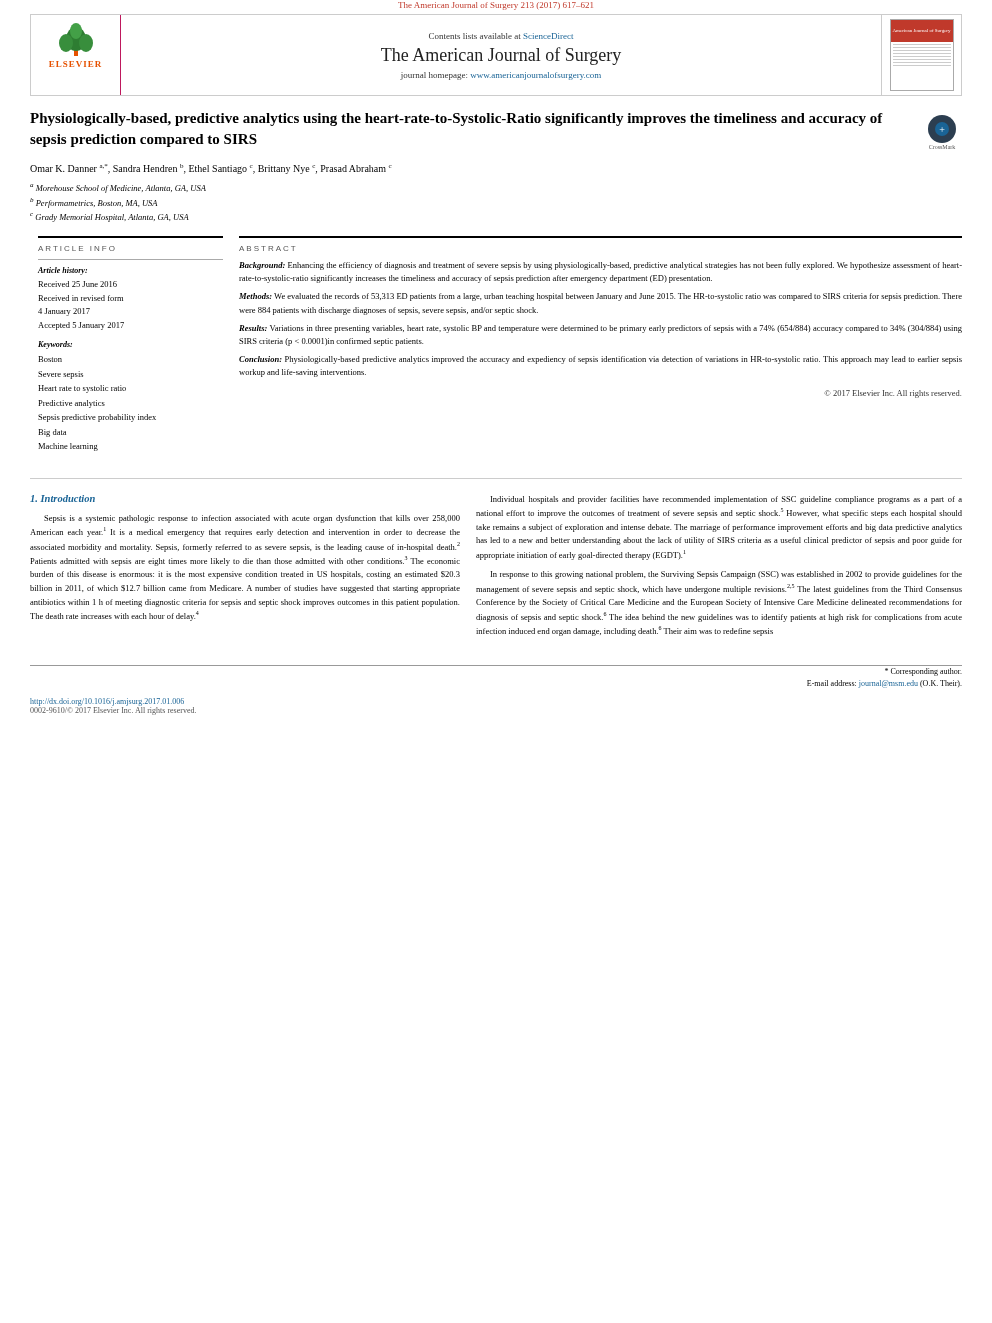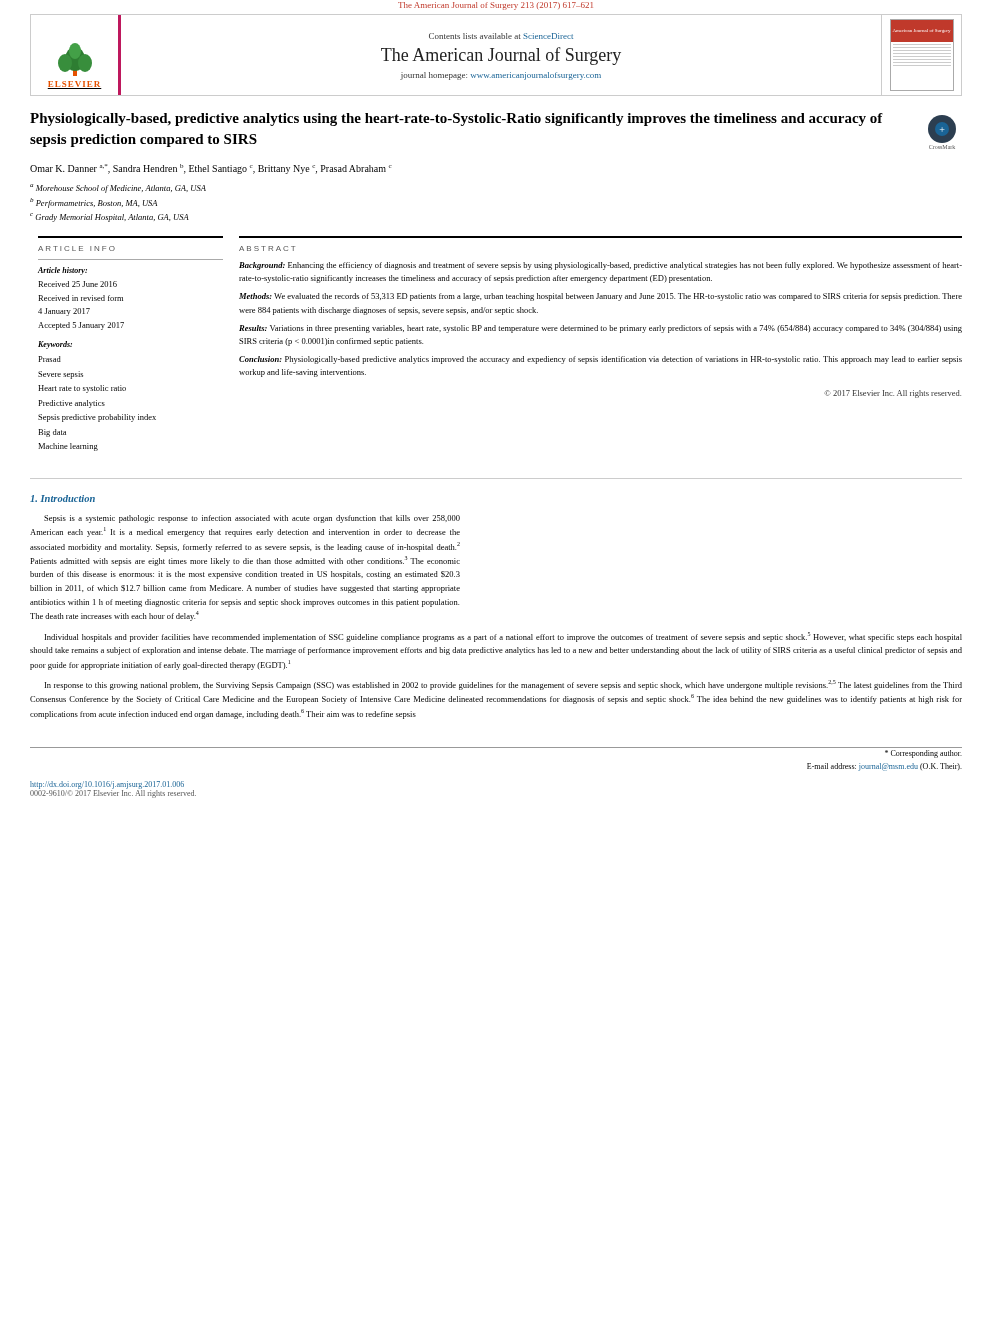--- a/index.html
+++ b/index.html
@@ -19,27 +19,26 @@
     }
     .header-box {
       border: 1px solid #ccc;
       margin: 0 30px;
       display: flex;
       align-items: center;
     }
     .header-left {
       width: 90px;
       min-height: 80px;
-      border-right: 3px solid #be185d;
+      border-right: 1px solid #be185d;
       display: flex;
       flex-direction: column;
       align-items: center;
-      justify-content: flex-end;
+      justify-content: flex-start;
       padding: 6px;
-      text-decoration: underline;
     }
     .elsevier-logo {
       display: flex;
       flex-direction: column;
       align-items: center;
     }
     .elsevier-tree {
       width: 44px;
       height: 36px;
     }
@@ -266,22 +265,22 @@
     }
 
     .divider {
       border: none;
       border-top: 1px solid #ccc;
       margin: 10px 0;
     }
 
     .intro-section {
       display: flex;
+      gap: 16px;
       margin-top: 14px;
-      flex-direction: column;
     }
     .intro-left {
       width: 430px;
       flex-shrink: 0;
     }
     .intro-right {
       flex: 1;
     }
     .section-number-title {
       font-size: 10.5px;
@@ -409,21 +408,21 @@
         <div class="info-subsection">
           <div class="info-subsection-title">Article history:</div>
           <div class="info-date-line">Received 25 June 2016</div>
           <div class="info-date-line">Received in revised form</div>
           <div class="info-date-line">4 January 2017</div>
           <div class="info-date-line">Accepted 5 January 2017</div>
         </div>
         <div class="info-subsection">
           <div class="info-subsection-title">Keywords:</div>
           <div class="keywords-list">
-            <div>Prasad</div>
+            <div>Boston</div>
             <div>Severe sepsis</div>
             <div>Heart rate to systolic ratio</div>
             <div>Predictive analytics</div>
             <div>Sepsis predictive probability index</div>
             <div>Big data</div>
             <div>Machine learning</div>
           </div>
         </div>
       </div>
     </div>

